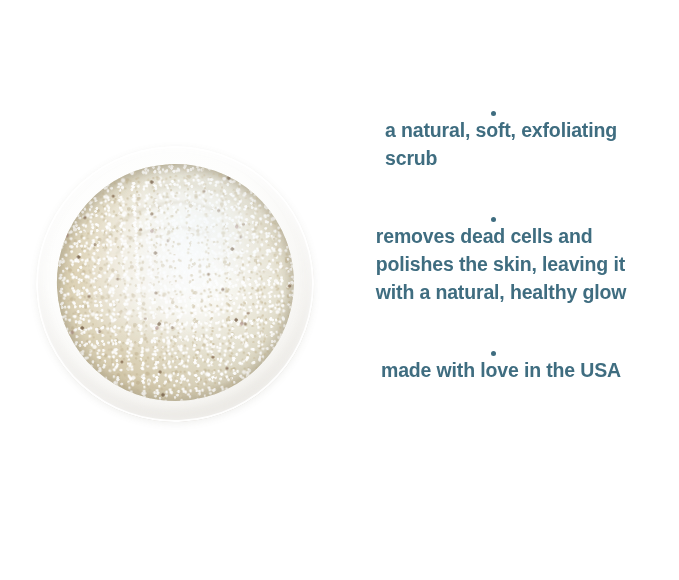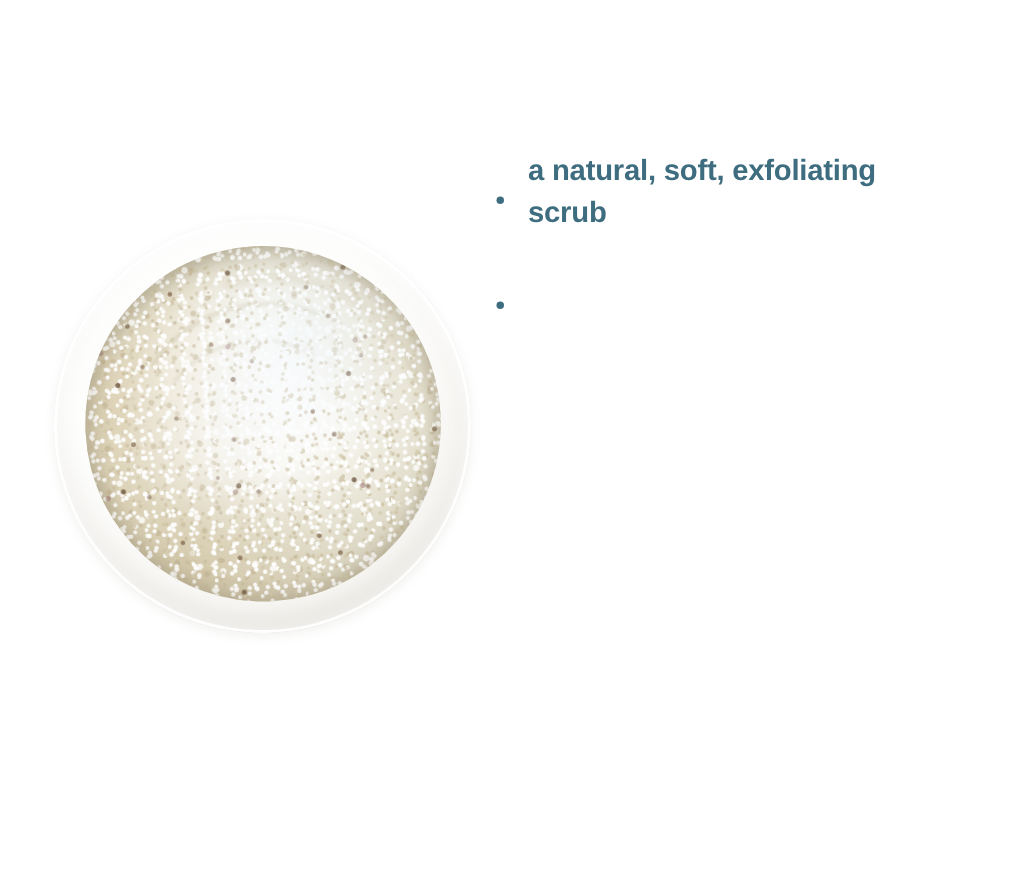--- a/index.html
+++ b/index.html
@@ -184,20 +184,21 @@
   .features {
     position: absolute;
     left: 331px;
     top: 100px;
     width: 340px;
   }
   .feature {
     display: flex;
     align-items: center;
     margin-bottom: 34px;
+    flex-direction: column;
   }
   .feature:last-child { margin-bottom: 0; }
   .bullet-dot {
     flex: 0 0 auto;
     width: 5px;
     height: 5px;
     border-radius: 50%;
     background: #3f6d80;
     margin-top: 11px;
     margin-right: 16px;
@@ -238,18 +239,25 @@
 
     <div class="feature">
       <span class="bullet-dot"></span>
       <span class="feature-text">a natural, soft, exfoliating
 scrub</span>
     </div>
 
 
     <div class="feature">
       <span class="bullet-dot"></span>
-    </div>
-
+      <span class="feature-text">removes dead cells and
+polishes the skin, leaving it
+with a natural, healthy glow</span>
+    </div>
+
+    <div class="feature">
+      <span class="bullet-dot"></span>
+      <span class="feature-text">made with love in the USA</span>
+    </div>
 
   </div>
 
 </div>
 
 </body></html>

